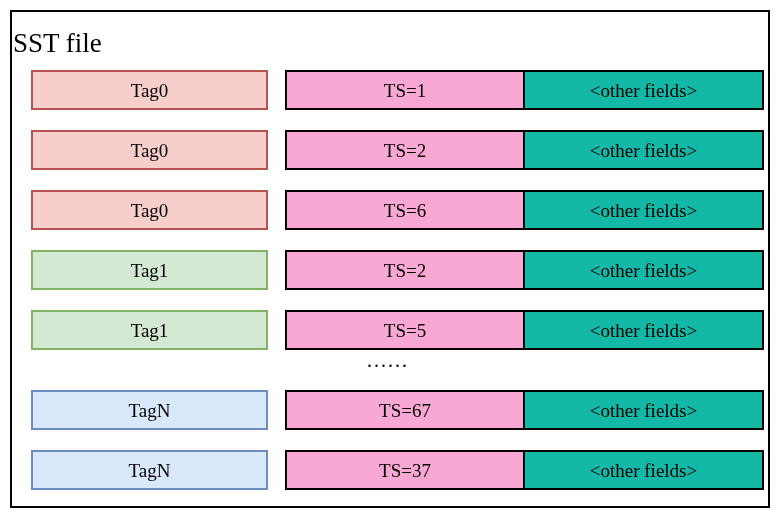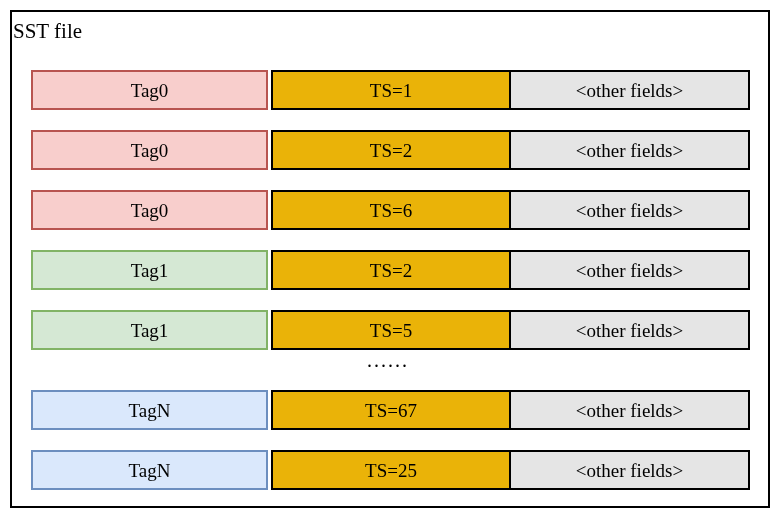--- a/index.html
+++ b/index.html
@@ -22,22 +22,22 @@
     top: 10px;
     width: 760px;
     height: 498px;
     border: 2px solid #000000;
     box-sizing: border-box;
     background: #ffffff;
   }
   .title {
     position: absolute;
     left: 13px;
-    top: 19px;
-    font-size: 21px;
+    top: 31px;
+    font-size: 27px;
     line-height: 24px;
     white-space: nowrap;
   }
   .record-row {
     position: absolute;
     left: 31px;
     height: 40px;
     display: flex;
     align-items: stretch;
   }
@@ -46,33 +46,33 @@
     display: flex;
     align-items: center;
     justify-content: center;
     font-size: 19px;
     line-height: 1;
     white-space: nowrap;
   }
   .cell-tag {
     width: 237px;
     border: 2px solid #999999;
-    margin-right: 3px;
+    margin-right: 17px;
     background: #eeeeee;
   }
   .cell-ts {
     width: 240px;
     border: 2px solid #000000;
-    background: #eab308;
+    background: #f9a8d4;
   }
   .cell-other {
     width: 241px;
     border: 2px solid #000000;
     margin-left: -2px;
-    background: #e5e5e5;
+    background: #14b8a6;
   }
   .ellipsis {
     position: absolute;
     left: 358px;
     top: 350px;
     width: 60px;
     text-align: center;
     font-size: 20px;
     letter-spacing: 2px;
     line-height: 20px;
@@ -110,18 +110,18 @@
     <div class="cell cell-ts">TS=5</div>
     <div class="cell cell-other">&lt;other fields&gt;</div>
   </div>
       <div class="record-row" style="top: 390px;">
     <div class="cell cell-tag" style="background: rgb(218, 232, 252); border-color: rgb(108, 142, 191);">TagN</div>
     <div class="cell cell-ts">TS=67</div>
     <div class="cell cell-other">&lt;other fields&gt;</div>
   </div>
       <div class="record-row" style="top: 450px;">
     <div class="cell cell-tag" style="background: rgb(218, 232, 252); border-color: rgb(108, 142, 191);">TagN</div>
-    <div class="cell cell-ts">TS=25</div>
+    <div class="cell cell-ts">TS=37</div>
     <div class="cell cell-other">&lt;other fields&gt;</div>
   </div>
     </div>
   <div class="ellipsis">......</div>
 </div>
 
 </body></html>

